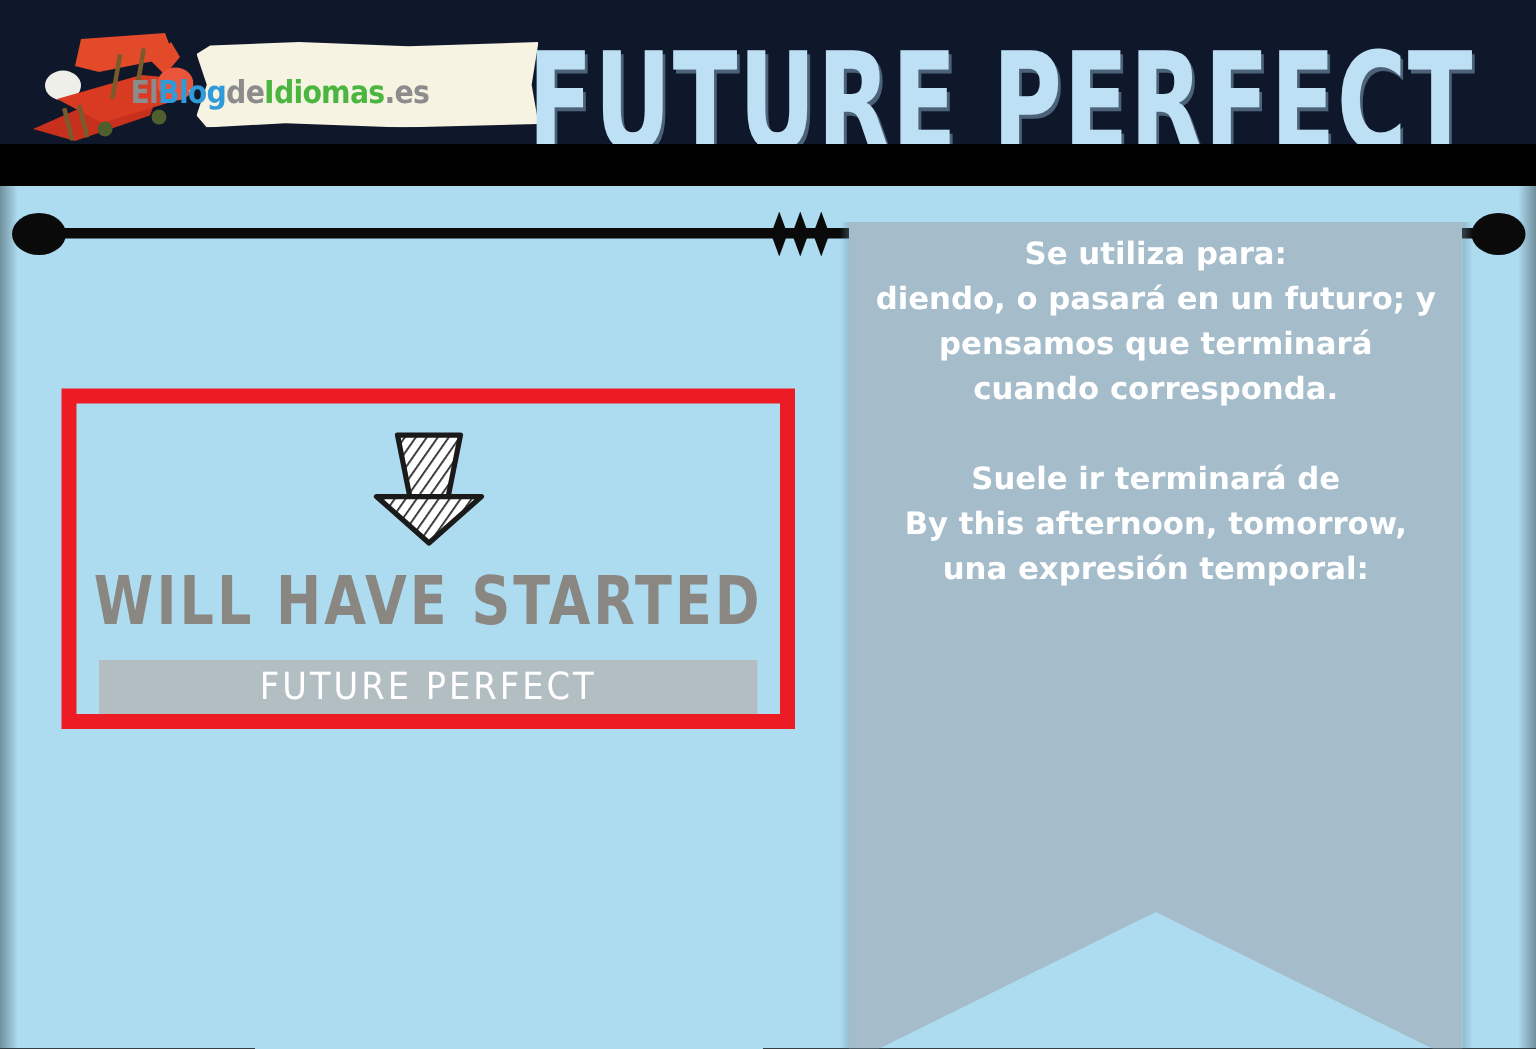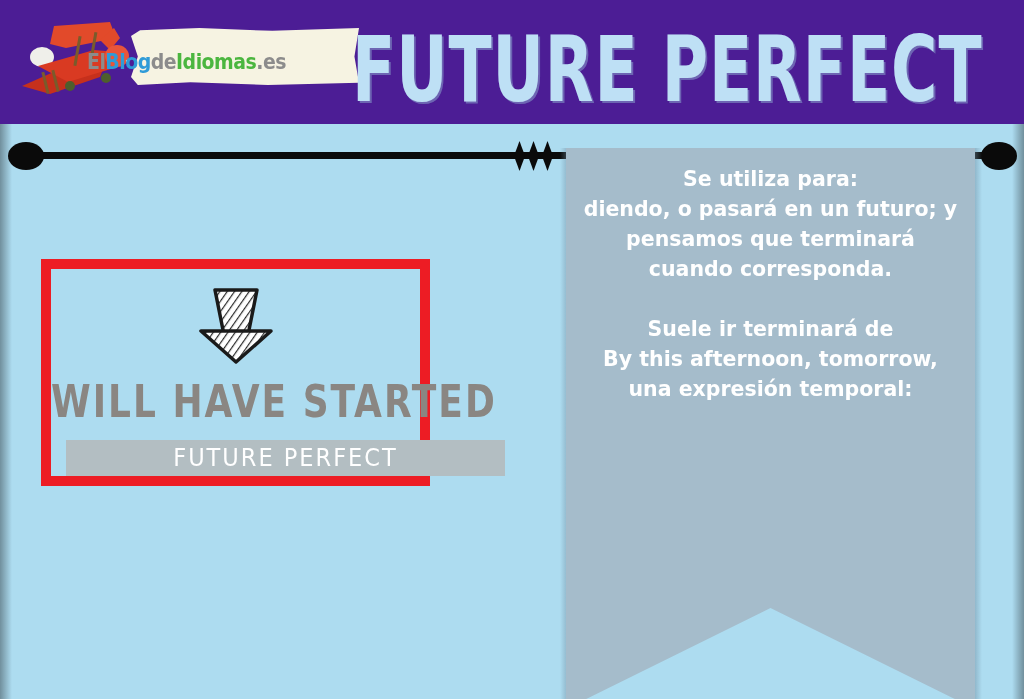--- a/index.html
+++ b/index.html
@@ -19,22 +19,22 @@
     height: 699px;
     background: #000000;
     overflow: hidden;
   }
 
   
   #header {
     position: absolute;
     left: 0; top: 0;
     width: 1024px;
-    height: 124px;
-    background: #4c1d95;
+    height: 96px;
+    background: #0f172a;
     overflow: hidden;
   }
 
   
   #logo-block {
     position: absolute;
     left: 14px; top: 12px;
     width: 345px; height: 100px;
   }
 
@@ -124,21 +124,21 @@
     clip-path: polygon(50% 0%, 100% 50%, 50% 100%, 0% 50%);
   }
   #tl-tick-1 { left: 514px; }
   #tl-tick-2 { left: 528px; }
   #tl-tick-3 { left: 542px; }
 
   
   #example-box {
     position: absolute;
     left: 41px; top: 135px;
-    width: 389px; height: 227px;
+    width: 489px; height: 227px;
     border: 10px solid #ED1C24;
     background: #ADDCF0;
   }
 
   #arrow-wrap {
     position: absolute;
     left: 0; right: 0; top: 18px;
     display: flex;
     justify-content: center;
   }
@@ -194,21 +194,21 @@
     position: absolute;
     left: 975px; top: 24px;
     width: 7px; height: 561px;
     background: linear-gradient(to left, rgba(110,140,160,0.0), rgba(110,140,160,0.45));
   }
 
   #banner-content {
     position: absolute;
     left: 566px; top: 24px;
     width: 409px;
-    padding-top: 16px;
+    padding-top: 6px;
     text-align: center;
     color: #FFFFFF;
     font-family: "DejaVu Sans", "Liberation Sans", sans-serif;
     font-size: 20.5px;
     font-weight: bold;
     line-height: 30px;
     letter-spacing: 0px;
   }
   .banner-para { margin: 0; padding: 0 6px; }
   .banner-gap  { height: 30px; }

